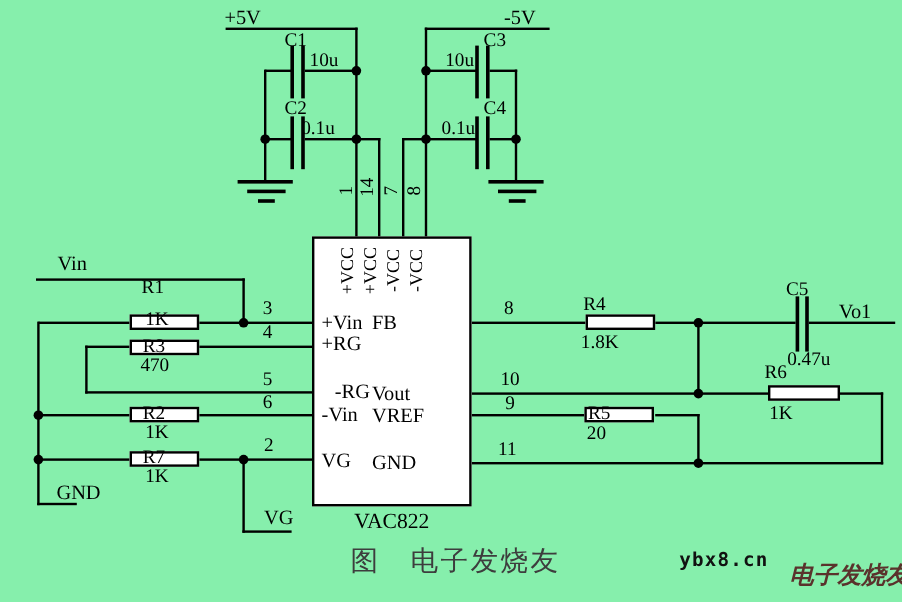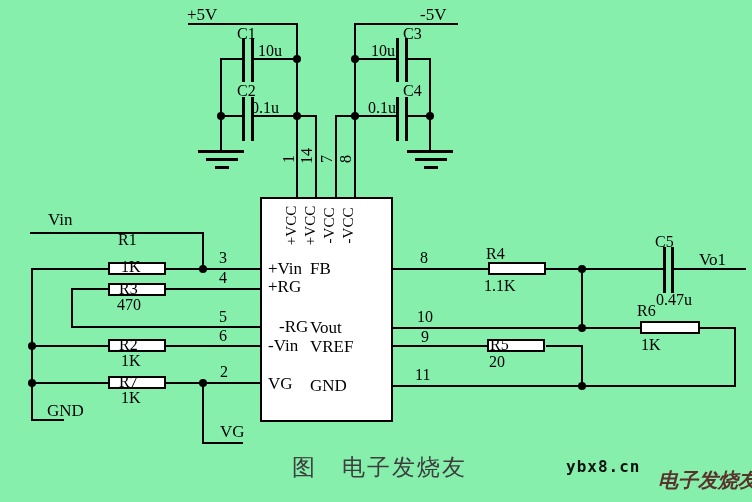--- a/index.html
+++ b/index.html
@@ -90,20 +90,21 @@
   <span class="lbl rot s15" style="left:326px;top:218px;width:44px;">-VCC</span>
   <span class="lbl s17" style="left:268px;top:260px;">+Vin</span>
   <span class="lbl s17" style="left:268px;top:278px;">+RG</span>
   <span class="lbl s17" style="left:268px;top:318px;margin-left:11px;">-RG</span>
   <span class="lbl s17" style="left:268px;top:337px;">-Vin</span>
   <span class="lbl s17" style="left:268px;top:375px;">VG</span>
   <span class="lbl s17 rightpin" style="left:310px;top:260px;">FB</span>
   <span class="lbl s17 rightpin" style="left:310px;top:319px;">Vout</span>
   <span class="lbl s17 rightpin" style="left:310px;top:338px;">VREF</span>
   <span class="lbl s17 rightpin" style="left:310px;top:377px;">GND</span>
+  <span class="lbl part" style="left:260px;top:425px;">VAC822</span>
 
   <span class="lbl s17" style="left:48px;top:211px;">Vin</span>
   <div class="w" style="left:30px;top:232px;width:174px;height:2px;"></div>
   <div class="w" style="left:202px;top:232px;width:2px;height:38px;"></div>
   <div class="w" style="left:32px;top:268px;width:76px;height:2px;"></div>
   <div class="w" style="left:166px;top:268px;width:94px;height:2px;"></div>
   <div class="w" style="left:31px;top:268px;width:2px;height:153px;"></div>
   <div class="rbox" style="left:108px;top:262px;width:58px;height:13px;"></div>
   <span class="lbl rname" style="left:118px;top:232px;text-align:center;">R1</span>
   <span class="lbl rname" style="left:121px;top:259px;">1K</span>
@@ -135,21 +136,21 @@
   <div class="dot" style="left:199px;top:379px;"></div>
   <span class="lbl pinnum" style="left:219px;top:250px;">3</span>
   <span class="lbl pinnum" style="left:219px;top:270px;">4</span>
   <span class="lbl pinnum" style="left:219px;top:309px;">5</span>
   <span class="lbl pinnum" style="left:219px;top:328px;">6</span>
   <span class="lbl pinnum" style="left:220px;top:364px;">2</span>
 
   <div class="w" style="left:393px;top:268px;width:95px;height:2px;"></div>
   <div class="rbox" style="left:488px;top:262px;width:58px;height:13px;"></div>
   <span class="lbl rname" style="left:486px;top:246px;">R4</span>
-  <span class="lbl rname" style="left:484px;top:278px;">1.1K</span>
+  <span class="lbl rname" style="left:484px;top:278px;">1.8K</span>
   <div class="w" style="left:546px;top:268px;width:37px;height:2px;"></div>
   <div class="w" style="left:582px;top:268px;width:81px;height:2px;"></div>
   <div class="w" style="left:674px;top:268px;width:72px;height:2px;"></div>
   <div class="plate" style="left:663px;top:247px;height:46px;"></div>
   <div class="plate" style="left:671px;top:247px;height:46px;"></div>
   <span class="lbl" style="left:655px;top:234px;">C5</span>
   <span class="lbl" style="left:656px;top:292px;">0.47u</span>
   <span class="lbl s17" style="left:699px;top:251px;">Vo1</span>
   <div class="w" style="left:581px;top:268px;width:2px;height:61px;"></div>
   <div class="w" style="left:393px;top:327px;width:247px;height:2px;"></div>

